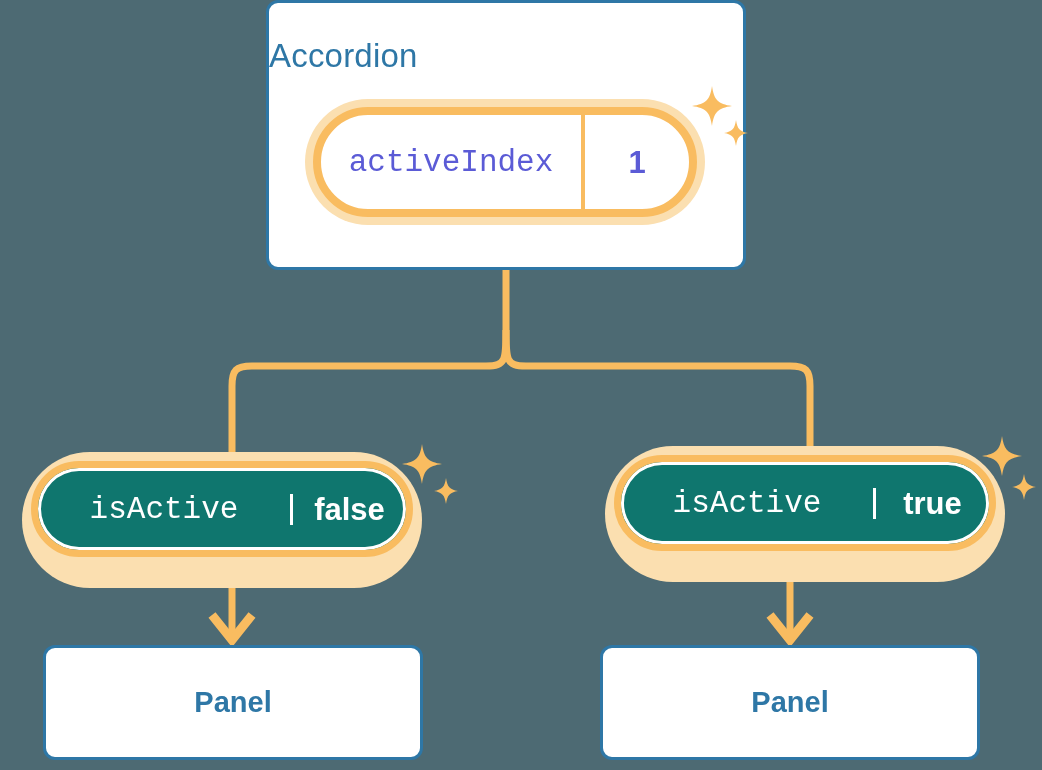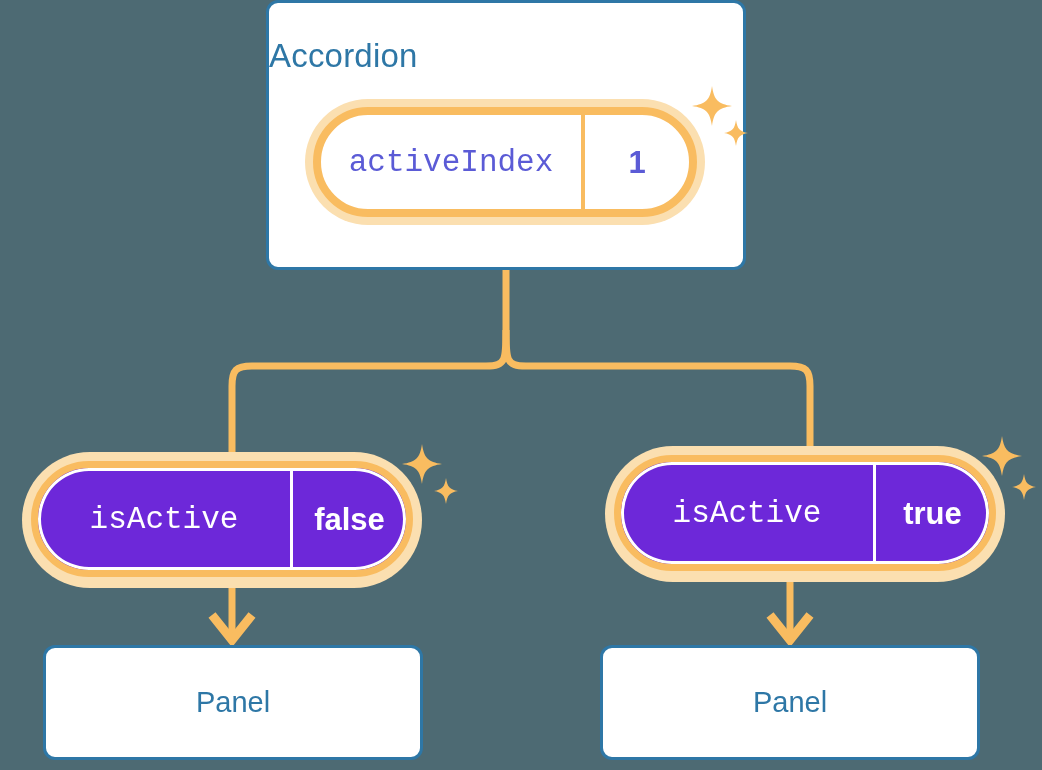--- a/index.html
+++ b/index.html
@@ -67,21 +67,21 @@
     height: 115px;
     display: flex;
     align-items: center;
     justify-content: center;
   }
   #panel-left  { left: 43px;  top: 645px; }
   #panel-right { left: 600px; top: 645px; }
   .panel-label {
     color: #2e77a6;
     font-size: 29px;
-    font-weight: 400;
+    font-weight: 700;
     line-height: 1;
   }
 
   
   .pill-wrap {
     position: absolute;
     z-index: 4;
   }
   .pill {
     position: relative;
@@ -121,25 +121,26 @@
   }
 
   
   .pill-leaf-halo {
     width: 400px; height: 136px;
     left: 0; top: 0;
   }
   .pill-leaf {
     position: absolute;
     left: 9px; top: 9px;
-    width: 382px; height: 116px;
-    background: #6d28d9;
+    width: 382px; height: 96px;
+    background: #0f766e;
     border: 7px solid #f9bc60;
     box-shadow: inset 0 0 0 3px #ffffff;
     z-index: 1;
+    align-items: center;
   }
   .pill-leaf .pill-key,
   .pill-leaf .pill-val {
     color: #ffffff;
   }
   .pill-leaf .pill-val {
     border-left: 3px solid #ffffff;
   }
   #pill-left-wrap  { left: 22px;  top: 452px; }
   #pill-right-wrap { left: 605px; top: 446px; }

